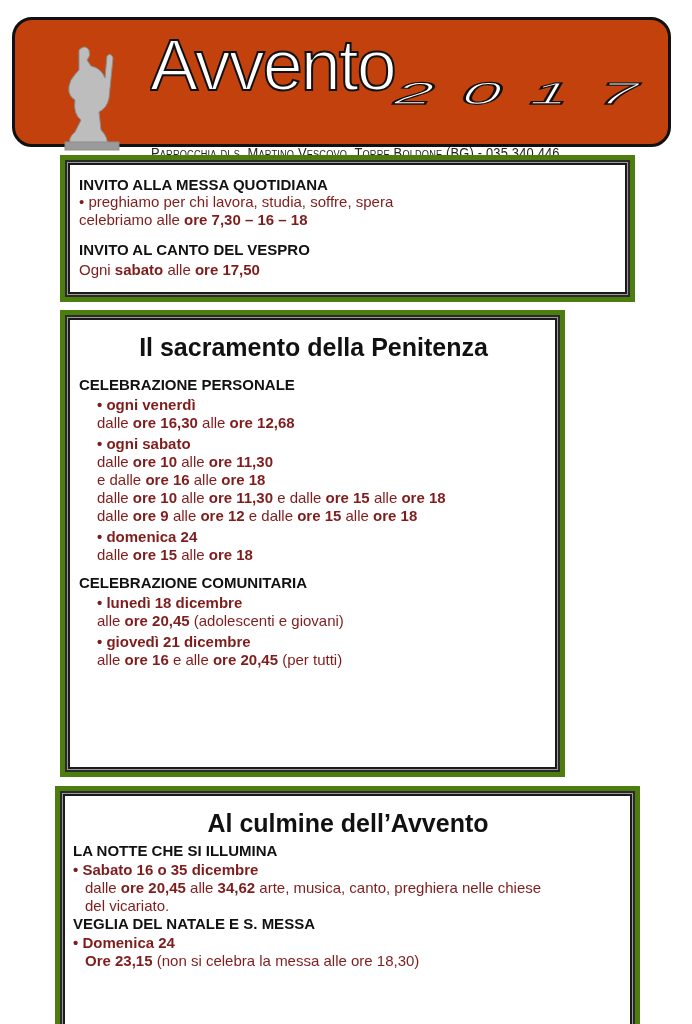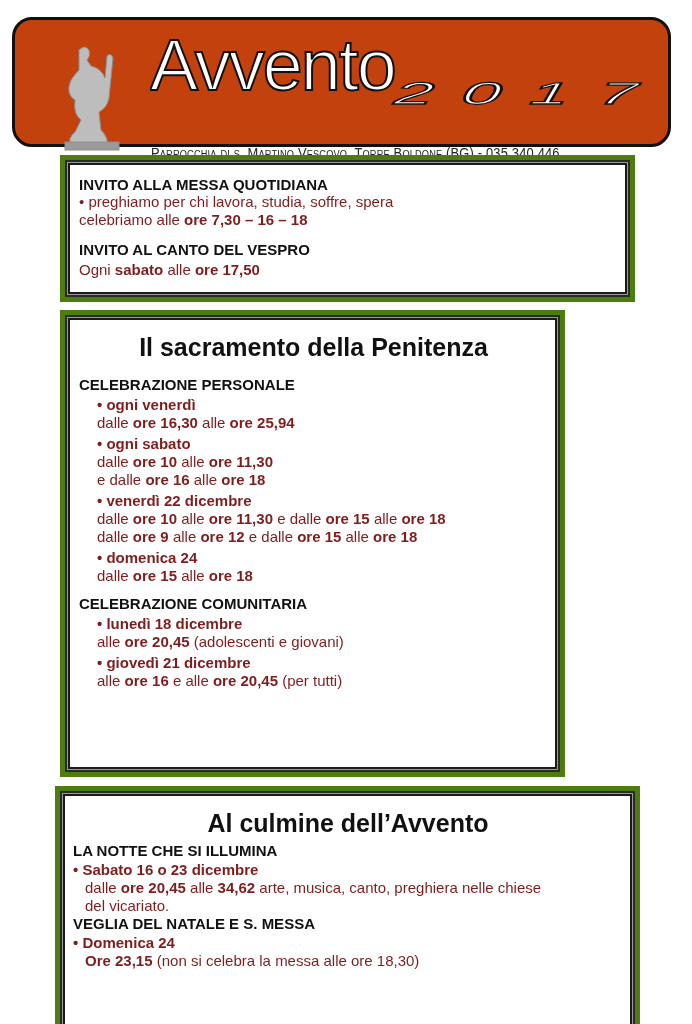--- a/index.html
+++ b/index.html
@@ -69,45 +69,44 @@
     </div>
   </div>
 </div>
 
 <div class="box" style="left:60px; top:310px; width:505px; height:467px;">
   <div class="inner" style="left:14px; top:18px;">
     <div class="big">Il sacramento della Penitenza</div>
     <div class="hd" style="margin-top:14px;">CELEBRAZIONE PERSONALE</div>
     <div id="personal-list">
         <div class="tx b indent" style="margin-top: 3px;">• ogni venerdì</div>
-        <div class="tx indent line"><span>dalle </span><span class="b">ore 16,30</span><span> alle </span><span class="b">ore 25,94</span></div>
+        <div class="tx indent line"><span>dalle </span><span class="b">ore 16,30</span><span> alle </span><span class="b">ore 12,68</span></div>
         <div class="tx b indent" style="margin-top: 3px;">• ogni sabato</div>
         <div class="tx indent line"><span>dalle </span><span class="b">ore 10</span><span> alle </span><span class="b">ore 11,30</span></div>
         <div class="tx indent line"><span>e dalle </span><span class="b">ore 16</span><span> alle </span><span class="b">ore 18</span></div>
-        <div class="tx b indent" style="margin-top: 3px;">• venerdì 22 dicembre</div>
         <div class="tx indent line"><span>dalle </span><span class="b">ore 10</span><span> alle </span><span class="b">ore 11,30</span><span> e dalle </span><span class="b">ore 15</span><span> alle </span><span class="b">ore 18</span></div>
         <div class="tx indent line"><span>dalle </span><span class="b">ore 9</span><span> alle </span><span class="b">ore 12</span><span> e dalle </span><span class="b">ore 15</span><span> alle </span><span class="b">ore 18</span></div>
         <div class="tx b indent" style="margin-top: 3px;">• domenica 24</div>
         <div class="tx indent line"><span>dalle </span><span class="b">ore 15</span><span> alle </span><span class="b">ore 18</span></div>
       </div>
     <div class="hd" style="margin-top:10px;">CELEBRAZIONE COMUNITARIA</div>
     <div id="community-list">
         <div class="tx b indent" style="margin-top: 3px;">• lunedì 18 dicembre</div>
         <div class="tx indent line"><span>alle </span><span class="b">ore 20,45</span><span> (adolescenti e giovani)</span></div>
         <div class="tx b indent" style="margin-top: 3px;">• giovedì 21 dicembre</div>
         <div class="tx indent line"><span>alle </span><span class="b">ore 16</span><span> e alle </span><span class="b">ore 20,45</span><span> (per tutti)</span></div>
       </div>
   </div>
 </div>
 
 <div class="box" style="left:55px; top:786px; width:585px; height:296px;">
   <div class="inner" style="left:13px; top:18px;">
     <div class="big">Al culmine dell’Avvento</div>
     <div class="hd" style="margin-top:4px;">LA NOTTE CHE SI ILLUMINA</div>
-    <div class="tx b" style="margin-top:2px;">• Sabato 16 o 23 dicembre</div>
+    <div class="tx b" style="margin-top:2px;">• Sabato 16 o 35 dicembre</div>
     <div class="tx" style="padding-left:12px;">
       <span>dalle </span><span class="b">ore 20,45</span><span> alle </span><span class="b">34,62</span><span> arte, musica, canto, preghiera nelle chiese</span><br>
       <span>del vicariato.</span>
     </div>
     <div class="hd" style="margin-top:0;">VEGLIA DEL NATALE E S. MESSA</div>
     <div class="tx b" style="margin-top:2px;">• Domenica 24</div>
     <div class="tx" style="padding-left:12px;">
       <span class="b">Ore 23,15</span><span> (non si celebra la messa alle ore 18,30)</span>
     </div>
   </div>

